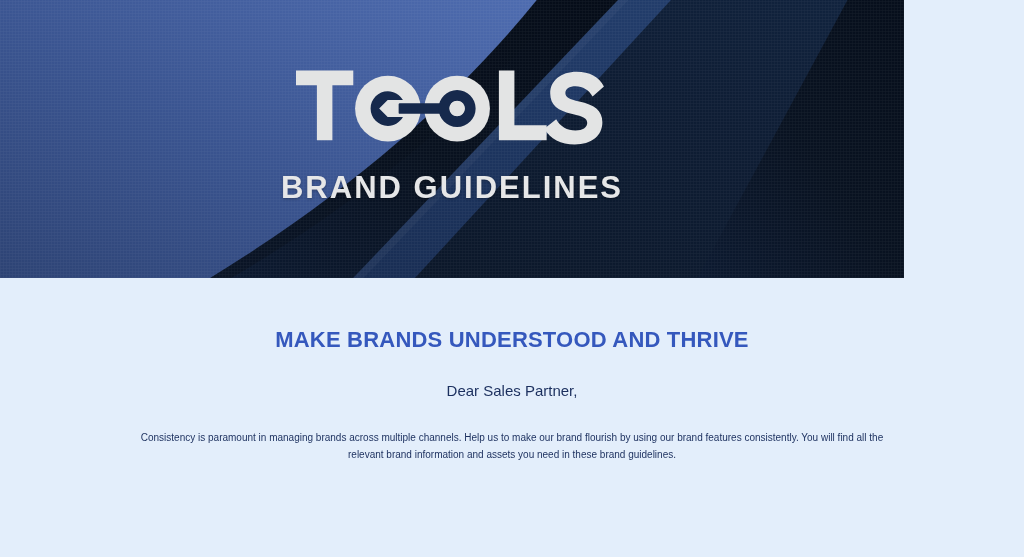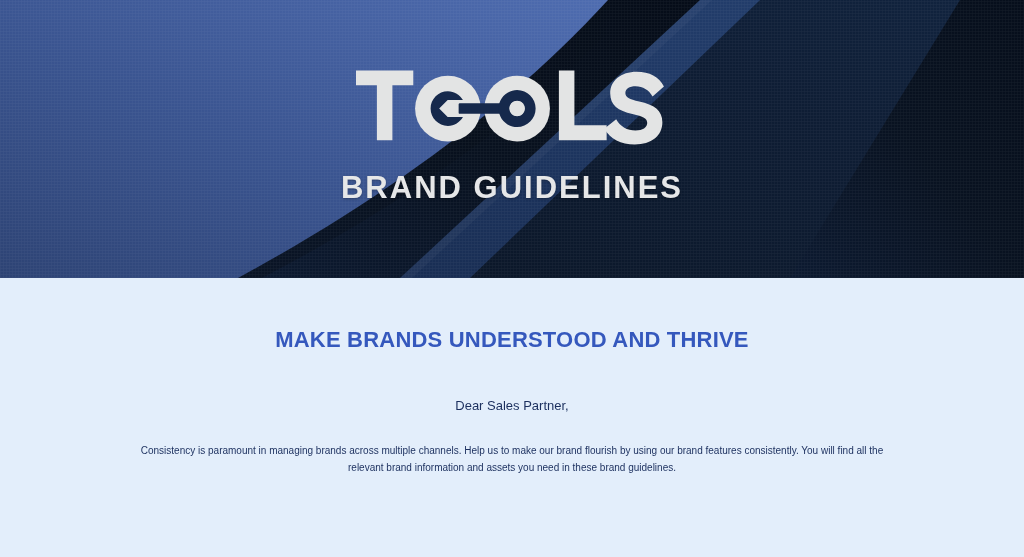--- a/index.html
+++ b/index.html
@@ -10,21 +10,21 @@
     background:#e3eefb;
     font-family:"Liberation Sans", sans-serif;
     -webkit-font-smoothing:antialiased;
   }
 
   #page { position:relative; width:1024px; height:557px; }
 
   
   .hero {
     position:absolute; left:0; top:0;
-    width:1024px; height:278px;
+    width:904px; height:278px;
     overflow:hidden;
     background:#132a52;
   }
   .hero-svg { position:absolute; inset:0; width:100%; height:100%; display:block; }
 
   
   .hero-grain {
     position:absolute; inset:0;
     opacity:.055;
     background-image:
@@ -70,23 +70,23 @@
   }
   .panel-heading {
     color:#3558bd;
     font-size:22px;
     font-weight:bold;
     letter-spacing:.2px;
     text-align:center;
     line-height:1.1;
   }
   .salutation {
-    margin-top:44px;
+    margin-top:28px;
     color:#1b2f5e;
-    font-size:13px;
+    font-size:15px;
     line-height:1.5;
     text-align:center;
   }
   .body-copy {
     margin-top:26px;
     width:760px;
     color:#1b2f5e;
     font-size:10px;
     line-height:1.78;
     text-align:center;

